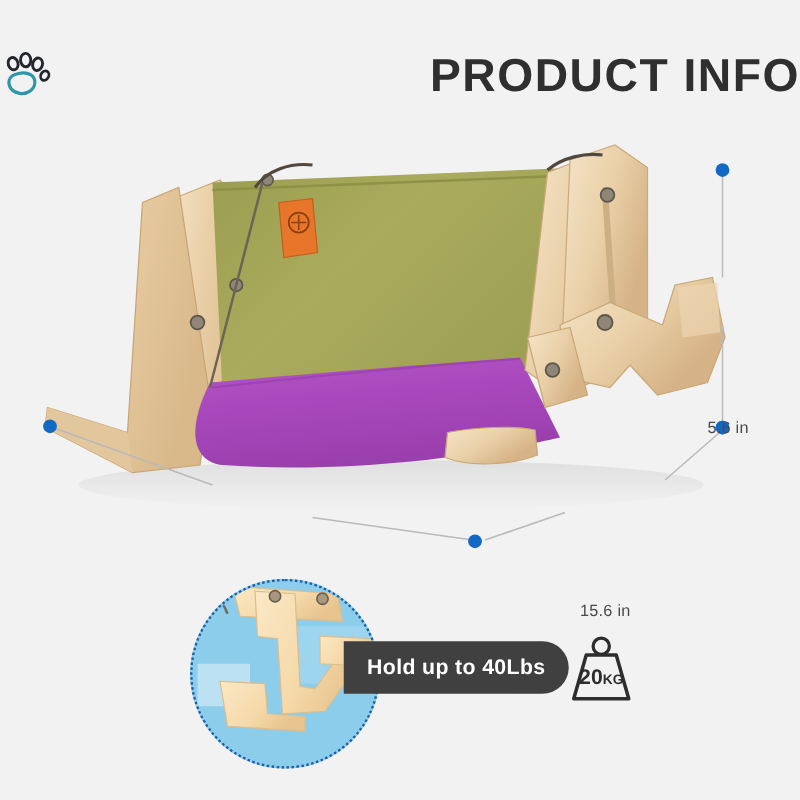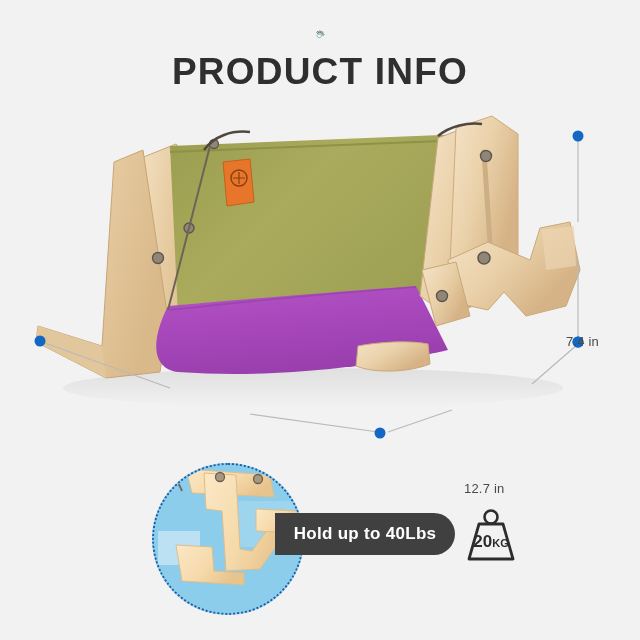--- a/index.html
+++ b/index.html
@@ -8,21 +8,21 @@
     background:#f2f2f2;
     font-family:"Liberation Sans","DejaVu Sans",sans-serif;
     overflow:hidden;
     position:relative;
   }
   #stage{position:absolute;inset:0;width:640px;height:640px;background:#f2f2f2;}
 
   
   #header{
     position:absolute;left:0;top:30px;width:640px;height:60px;
-    display:flex;align-items:center;justify-content:flex-end;gap:14px;flex-direction:column;
+    display:flex;align-items:center;justify-content:space-between;gap:14px;
   }
   #paw-icon{width:42px;height:42px;display:block;}
   #page-title{
     font-size:37px;font-weight:bold;color:#2f2f2f;
     letter-spacing:1.2px;line-height:1;white-space:nowrap;
   }
 
   
   #product-photo{
     position:absolute;left:18px;top:110px;width:570px;height:310px;
@@ -57,21 +57,21 @@
     position:absolute;left:275px;top:513px;width:180px;height:42px;
     background:#404040;
     border-radius:0 21px 21px 0;
     display:flex;align-items:center;justify-content:center;
   }
   #capacity-text{
     color:#ffffff;font-size:17px;font-weight:bold;letter-spacing:.3px;white-space:nowrap;
   }
 
   #weight-icon-wrap{
-    position:absolute;left:460px;top:505px;width:62px;height:62px;
+    position:absolute;left:450px;top:505px;width:62px;height:62px;
   }
   #weight-svg{width:62px;height:62px;display:block;}
 </style>
 </head>
 <body>
 
 <div id="stage">
 
   <div id="header">
     <svg id="paw-icon" viewBox="0 0 44 44">
@@ -177,23 +177,23 @@
       <line x1="42" y1="242" x2="170" y2="288" stroke="#b9b9b9" stroke-width="1.2"></line>
       <line x1="250" y1="314" x2="378" y2="332" stroke="#b9b9b9" stroke-width="1.2"></line>
       <circle cx="40" cy="241" r="5.5" fill="#1268c3"></circle>
       <circle cx="380" cy="333" r="5.5" fill="#1268c3"></circle>
 
       <line x1="388" y1="332" x2="452" y2="310" stroke="#b9b9b9" stroke-width="1.2"></line>
       <line x1="532" y1="284" x2="578" y2="244" stroke="#b9b9b9" stroke-width="1.2"></line>
       <circle cx="578" cy="242" r="5.5" fill="#1268c3"></circle>
     </svg>
 
-    <div class="dim-label" id="label-height">7.4 in</div>
+    <div class="dim-label" id="label-height">5.6 in</div>
     <div class="dim-label" id="label-width">18.5 in</div>
-    <div class="dim-label" id="label-depth">12.7 in</div>
+    <div class="dim-label" id="label-depth">15.6 in</div>
   </div>
 
   <div id="feature-row">
 
     <div id="detail-circle">
       <svg id="detail-svg" viewBox="0 0 152 152">
         <defs>
           <clipPath id="clipCircle">
               <circle cx="76" cy="76" r="74"></circle>
             </clipPath>

